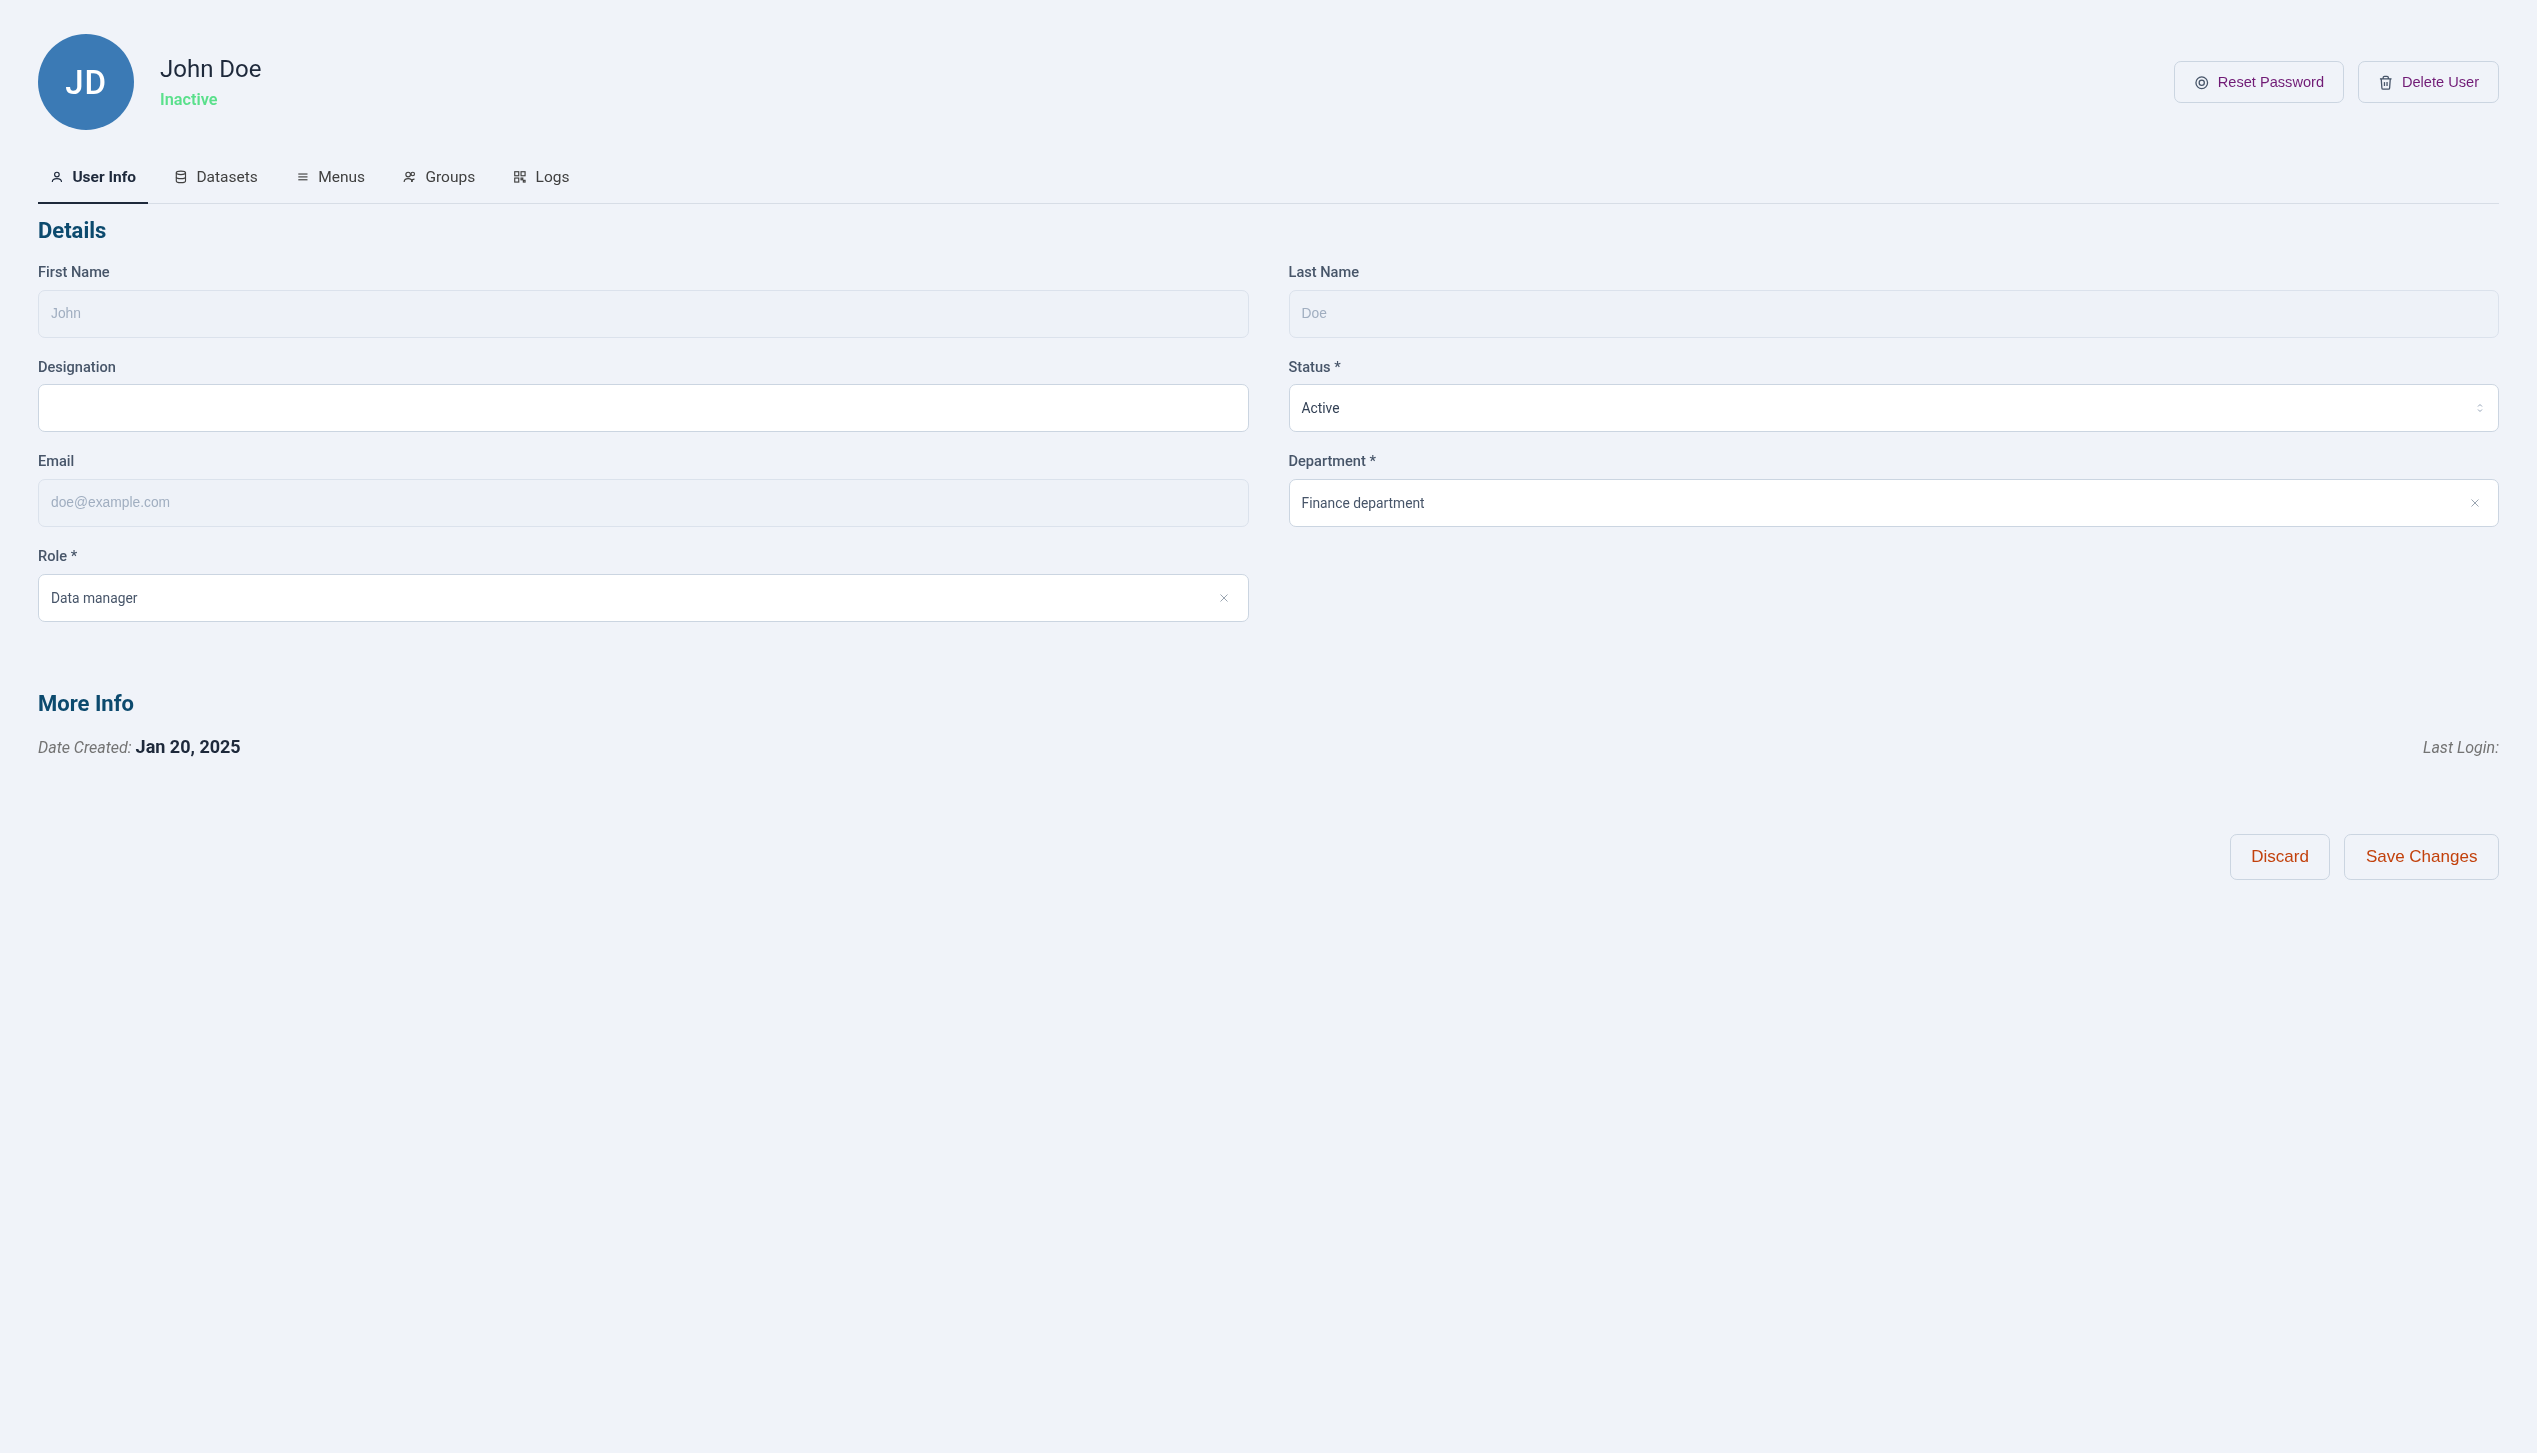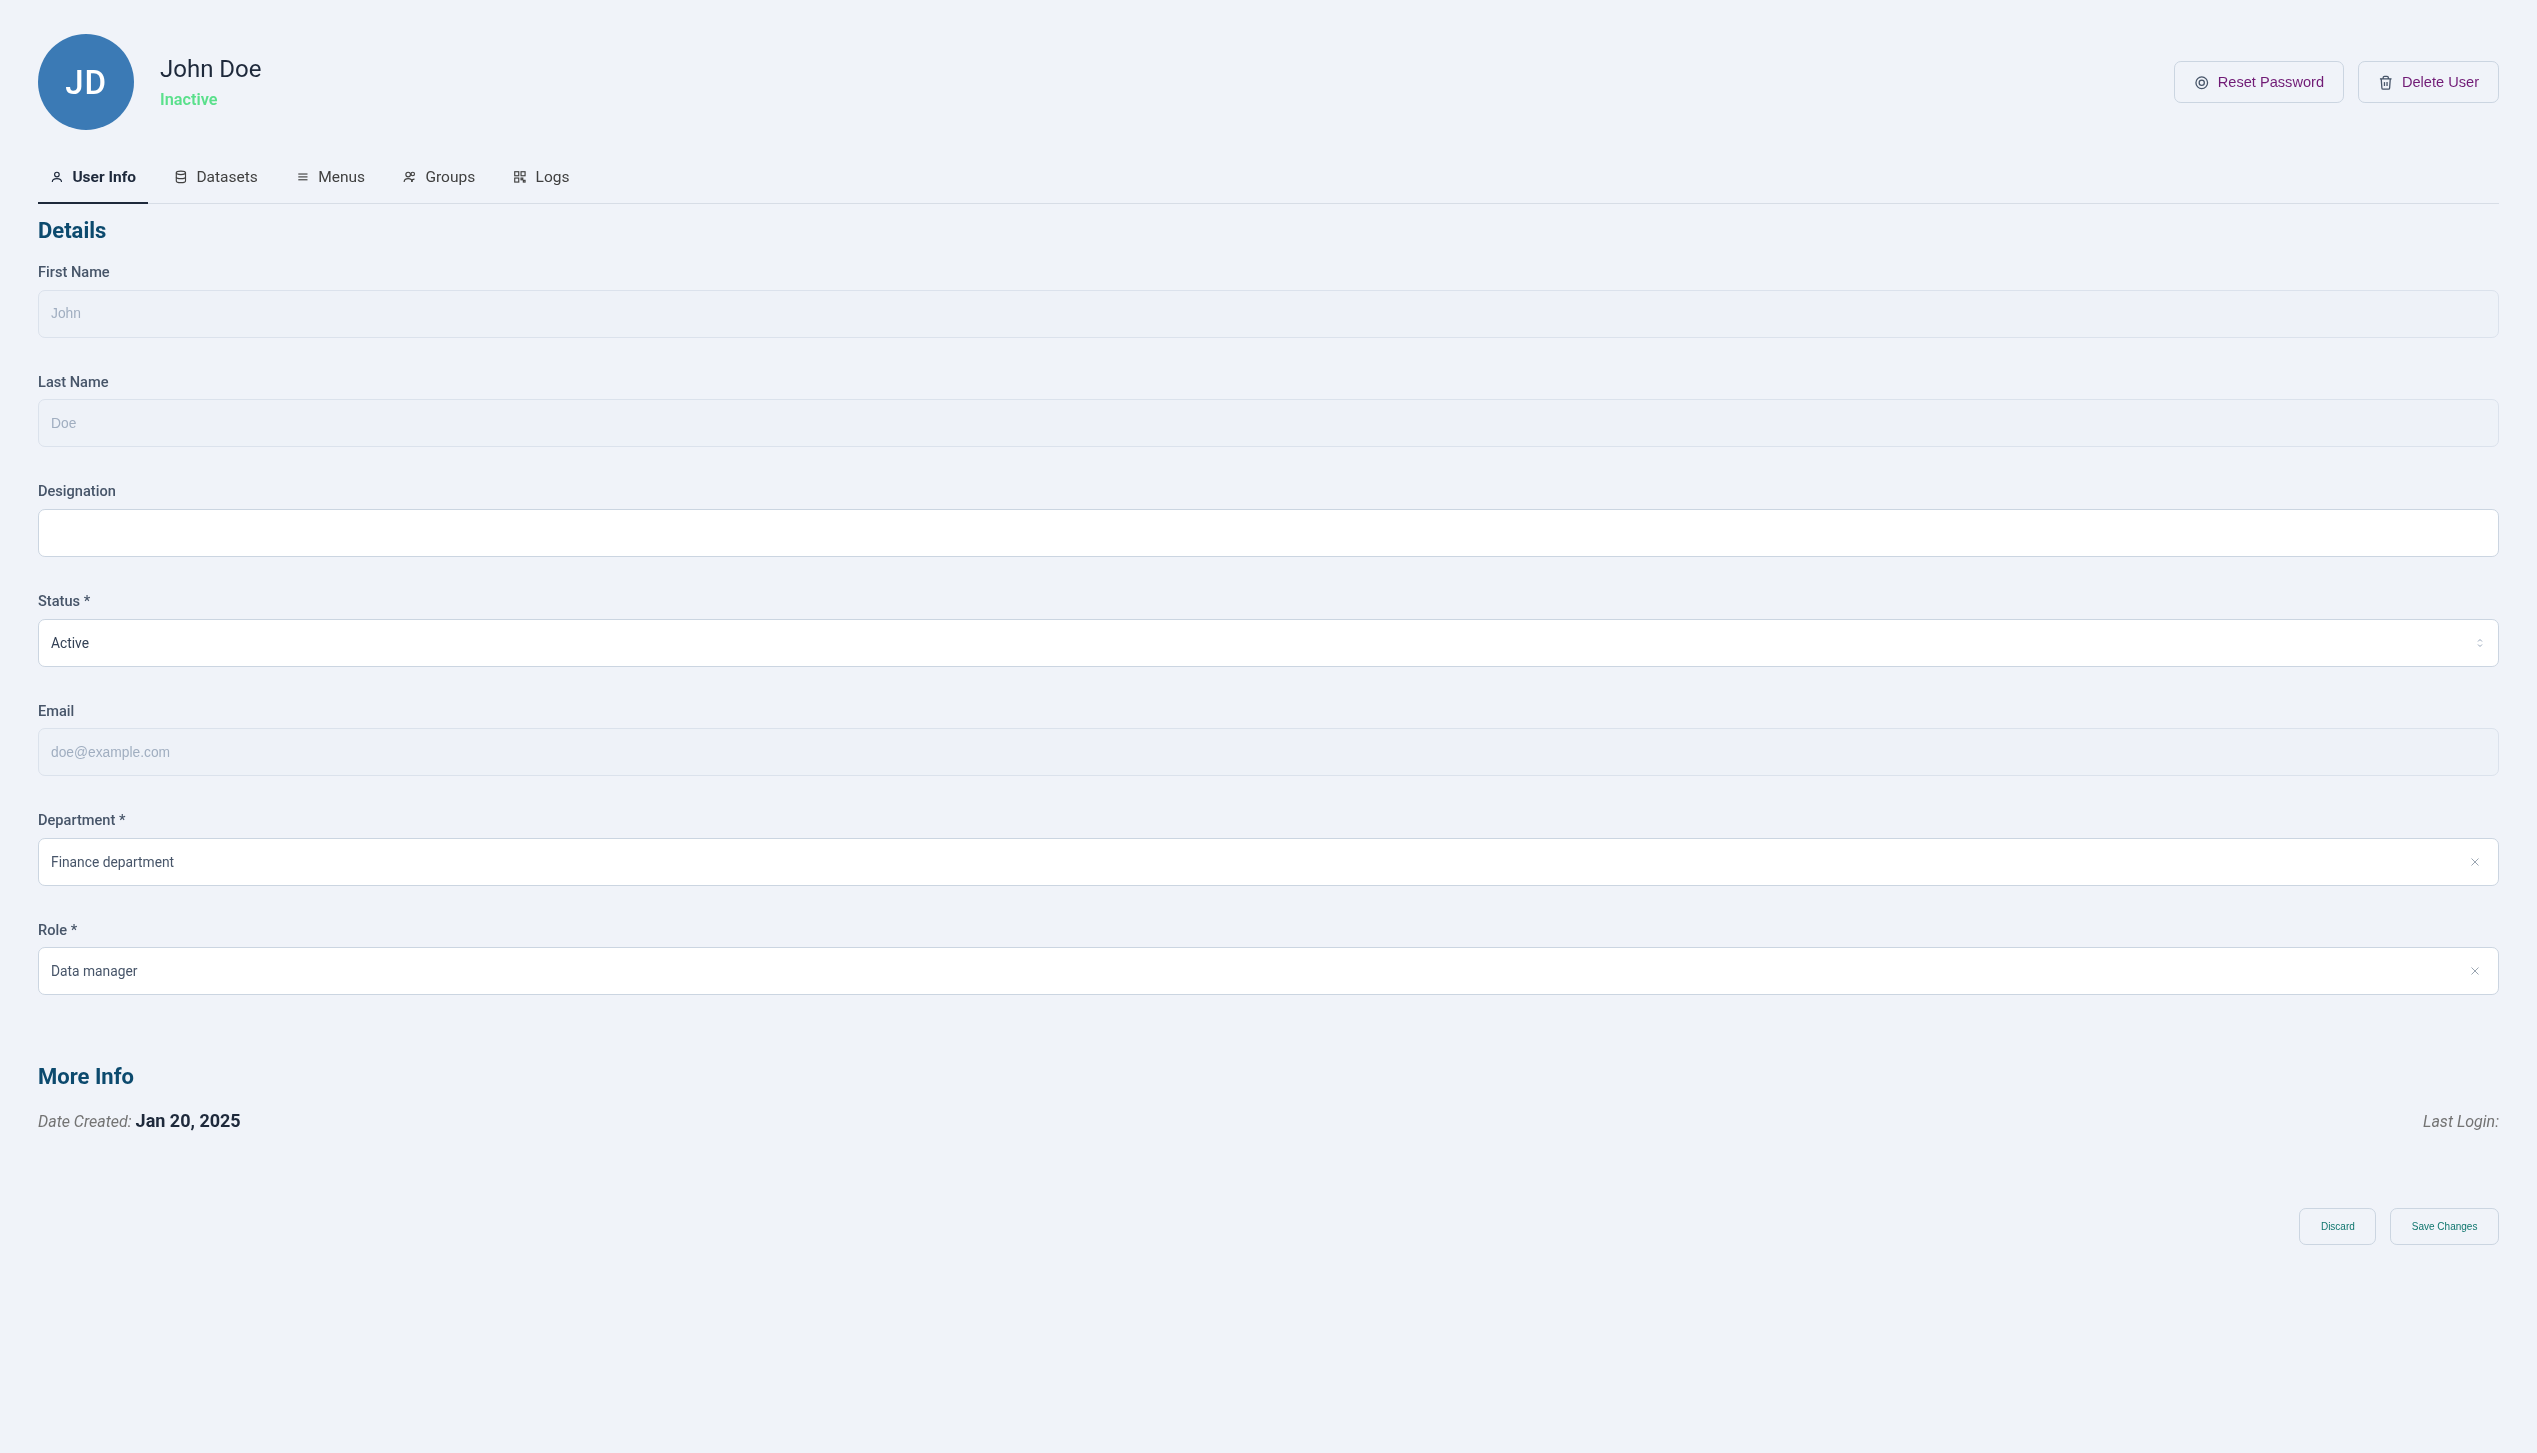--- a/index.html
+++ b/index.html
@@ -104,22 +104,22 @@
       stroke-width: 2;
     }
     h2.section {
       font-size: 22px;
       font-weight: 700;
       color: #0c4a6e;
       margin-bottom: 20.6px;
     }
     .form-grid {
       display: grid;
-      grid-template-columns: 1fr;
-      gap: 35px 40px;
+      grid-template-columns: 1fr 1fr;
+      gap: 20px 40px;
       margin-bottom: 69px;
     }
     .field label {
       display: block;
       font-size: 14.6px;
       color: #475569;
       margin-bottom: 8.6px;
       font-weight: 500;
     }
     .input, .select, .combo {
@@ -179,22 +179,22 @@
     .footer-actions {
       display: flex;
       justify-content: flex-end;
       gap: 13.8px;
     }
     .btn-outline {
       padding: 12px 20.6px;
       border: 0.9px solid #cbd5e1;
       border-radius: 6.9px;
       background: transparent;
-      color: #0f766e;
-      font-size: 10px;
+      color: #c2410c;
+      font-size: 17px;
       font-weight: 500;
       cursor: pointer;
     }
     input.plain {
       border: none;
       background: transparent;
       width: 100%;
       height: 100%;
       font-size: 13.8px;
       color: inherit;

